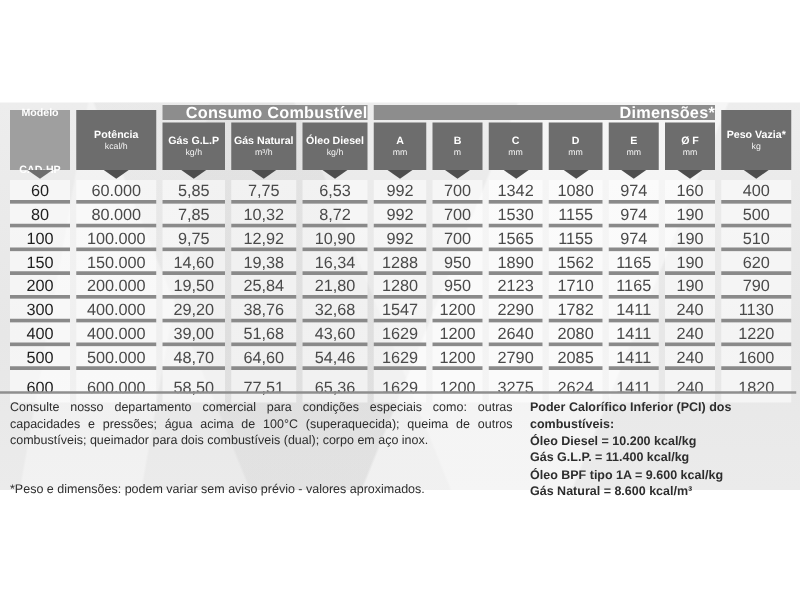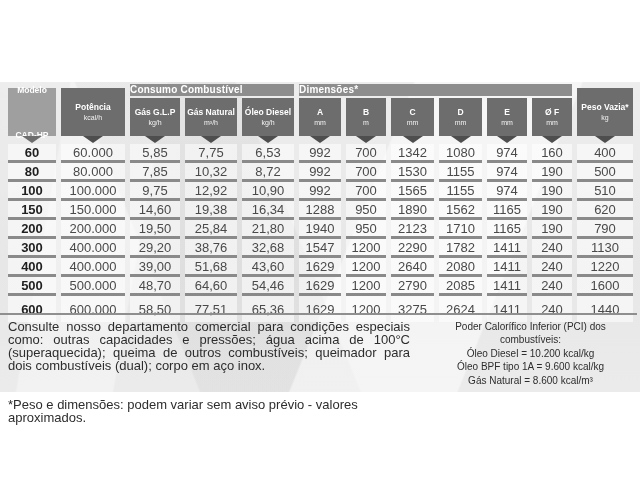--- a/index.html
+++ b/index.html
@@ -21,49 +21,49 @@
   .hdr{display:grid; position:relative; z-index:2;
        grid-template-columns:48px 64px 50px 52px 52px 42px 40px 43px 43px 40px 40px 56px;
        grid-template-rows:14px 38px; column-gap:5px;}
   .hc1{grid-column:1}.hc2{grid-column:2}.hc3{grid-column:3}.hc4{grid-column:4}
   .hc5{grid-column:5}.hc6{grid-column:6}.hc7{grid-column:7}.hc8{grid-column:8}
   .hc9{grid-column:9}.hc10{grid-column:10}.hc11{grid-column:11}.hc12{grid-column:12}
   .span-fuel{grid-column:3/6}
   .span-dims{grid-column:6/12}
 
   .gbar{grid-row:1; height:12px; background:#8d8d8d; color:#fff; font-weight:bold;
-        font-size:10px; line-height:12px; text-align:left; letter-spacing:.2px;}
+        font-size:13px; line-height:12px; text-align:right; letter-spacing:.2px;}
 
   .tab{position:relative; background:#6d6d6d; color:#fff; display:flex; flex-direction:column;
        align-items:center; justify-content:center; text-align:center;}
   .tab::after{content:""; position:absolute; top:100%; left:50%; transform:translateX(-50%);
        width:0; height:0; border:10px solid transparent; border-top:7px solid #4e4e4e; border-bottom:0;}
   .tab--short{grid-row:2;}
   .tab--tall{grid-row:1/3; margin-top:4px;}
   .tab--light{background:#9f9f9f;gap:35px;}
   .tab--light::after{border-top-color:#6d6d6d;}
   .tab .t{font-size:8.5px; font-weight:bold; line-height:10px; white-space:nowrap;}
   .tab .u{font-size:7px; line-height:9px; opacity:.92; margin-top:1px;}
 
   
   .rows{margin-top:8px; position:relative; z-index:1;}
   .row{display:grid; grid-template-columns:48px 64px 50px 52px 52px 42px 40px 43px 43px 40px 40px 56px;
        column-gap:5px; height:19px;}
   .cell{background:rgba(255,255,255,0.55); border-bottom:3px solid #8a8a8a;
         display:flex; align-items:center; justify-content:center;
         font-size:13px; color:#4a4a4a;}
-  .cell--model{font-weight:bold; color:#1f1f1f;}
+  .cell--model{font-weight:normal; color:#1f1f1f;}
   .row--last .cell{border-bottom:none; height:26px; margin-bottom:3px;}
   .bottom-rule{position:relative; z-index:2; height:2px; background:#8f8f8f; width:637px; margin-left:-8px; margin-top:-2px;}
 
   
   .notes{display:flex; margin-top:5px; position:relative; z-index:1; width:629px;}
-  .notes-left{width:402px; font-size:13px; line-height:13px; color:#2d2d2d; text-align:justify;}
+  .notes-left{width:402px; font-size:10px; line-height:13px; color:#2d2d2d; text-align:justify;}
   .notes-left .foot{margin-top:26px; text-align:left;}
-  .notes-right{flex:1; text-align:center; font-size:10px; line-height:13.4px; color:#2d2d2d; padding-left:14px;}
+  .notes-right{flex:1; text-align:left; font-size:10px; line-height:13.4px; color:#2d2d2d; padding-left:14px;font-weight:bold;}
 </style>
 </head>
 <body>
 
 <div class="canvas">
   <div class="band">
     <div class="sheet">
 
       <div class="hdr">
         <div class="tab tab--tall tab--light hc1">
@@ -178,21 +178,21 @@
             <div class="cell">1165</div>
             <div class="cell">190</div>
             <div class="cell">620</div>
           </div>
           <div class="row">
             <div class="cell cell--model">200</div>
             <div class="cell">200.000</div>
             <div class="cell">19,50</div>
             <div class="cell">25,84</div>
             <div class="cell">21,80</div>
-            <div class="cell">1940</div>
+            <div class="cell">1280</div>
             <div class="cell">950</div>
             <div class="cell">2123</div>
             <div class="cell">1710</div>
             <div class="cell">1165</div>
             <div class="cell">190</div>
             <div class="cell">790</div>
           </div>
           <div class="row">
             <div class="cell cell--model">300</div>
             <div class="cell">400.000</div>
@@ -240,34 +240,35 @@
             <div class="cell">600.000</div>
             <div class="cell">58,50</div>
             <div class="cell">77,51</div>
             <div class="cell">65,36</div>
             <div class="cell">1629</div>
             <div class="cell">1200</div>
             <div class="cell">3275</div>
             <div class="cell">2624</div>
             <div class="cell">1411</div>
             <div class="cell">240</div>
-            <div class="cell">1440</div>
+            <div class="cell">1820</div>
           </div>
         </div>
       <div class="bottom-rule"></div>
 
       <div class="notes">
         <div class="notes-left">
           <div>Consulte nosso departamento comercial para condições especiais como: outras capacidades e pressões; água acima de 100°C (superaquecida); queima de outros combustíveis; queimador para dois combustíveis (dual); corpo em aço inox.</div>
           <div class="foot">*Peso e dimensões: podem variar sem aviso prévio - valores aproximados.</div>
         </div>
         <div class="notes-right">
           <div>Poder Calorífico Inferior (PCI) dos combustíveis:</div>
           <div>
               <div>Óleo Diesel = 10.200 kcal/kg</div>
+              <div>Gás G.L.P. = 11.400 kcal/kg</div>
               <div>Óleo BPF tipo 1A = 9.600 kcal/kg</div>
               <div>Gás Natural = 8.600 kcal/m³</div>
             </div>
         </div>
       </div>
 
     </div>
   </div>
 </div>
 

